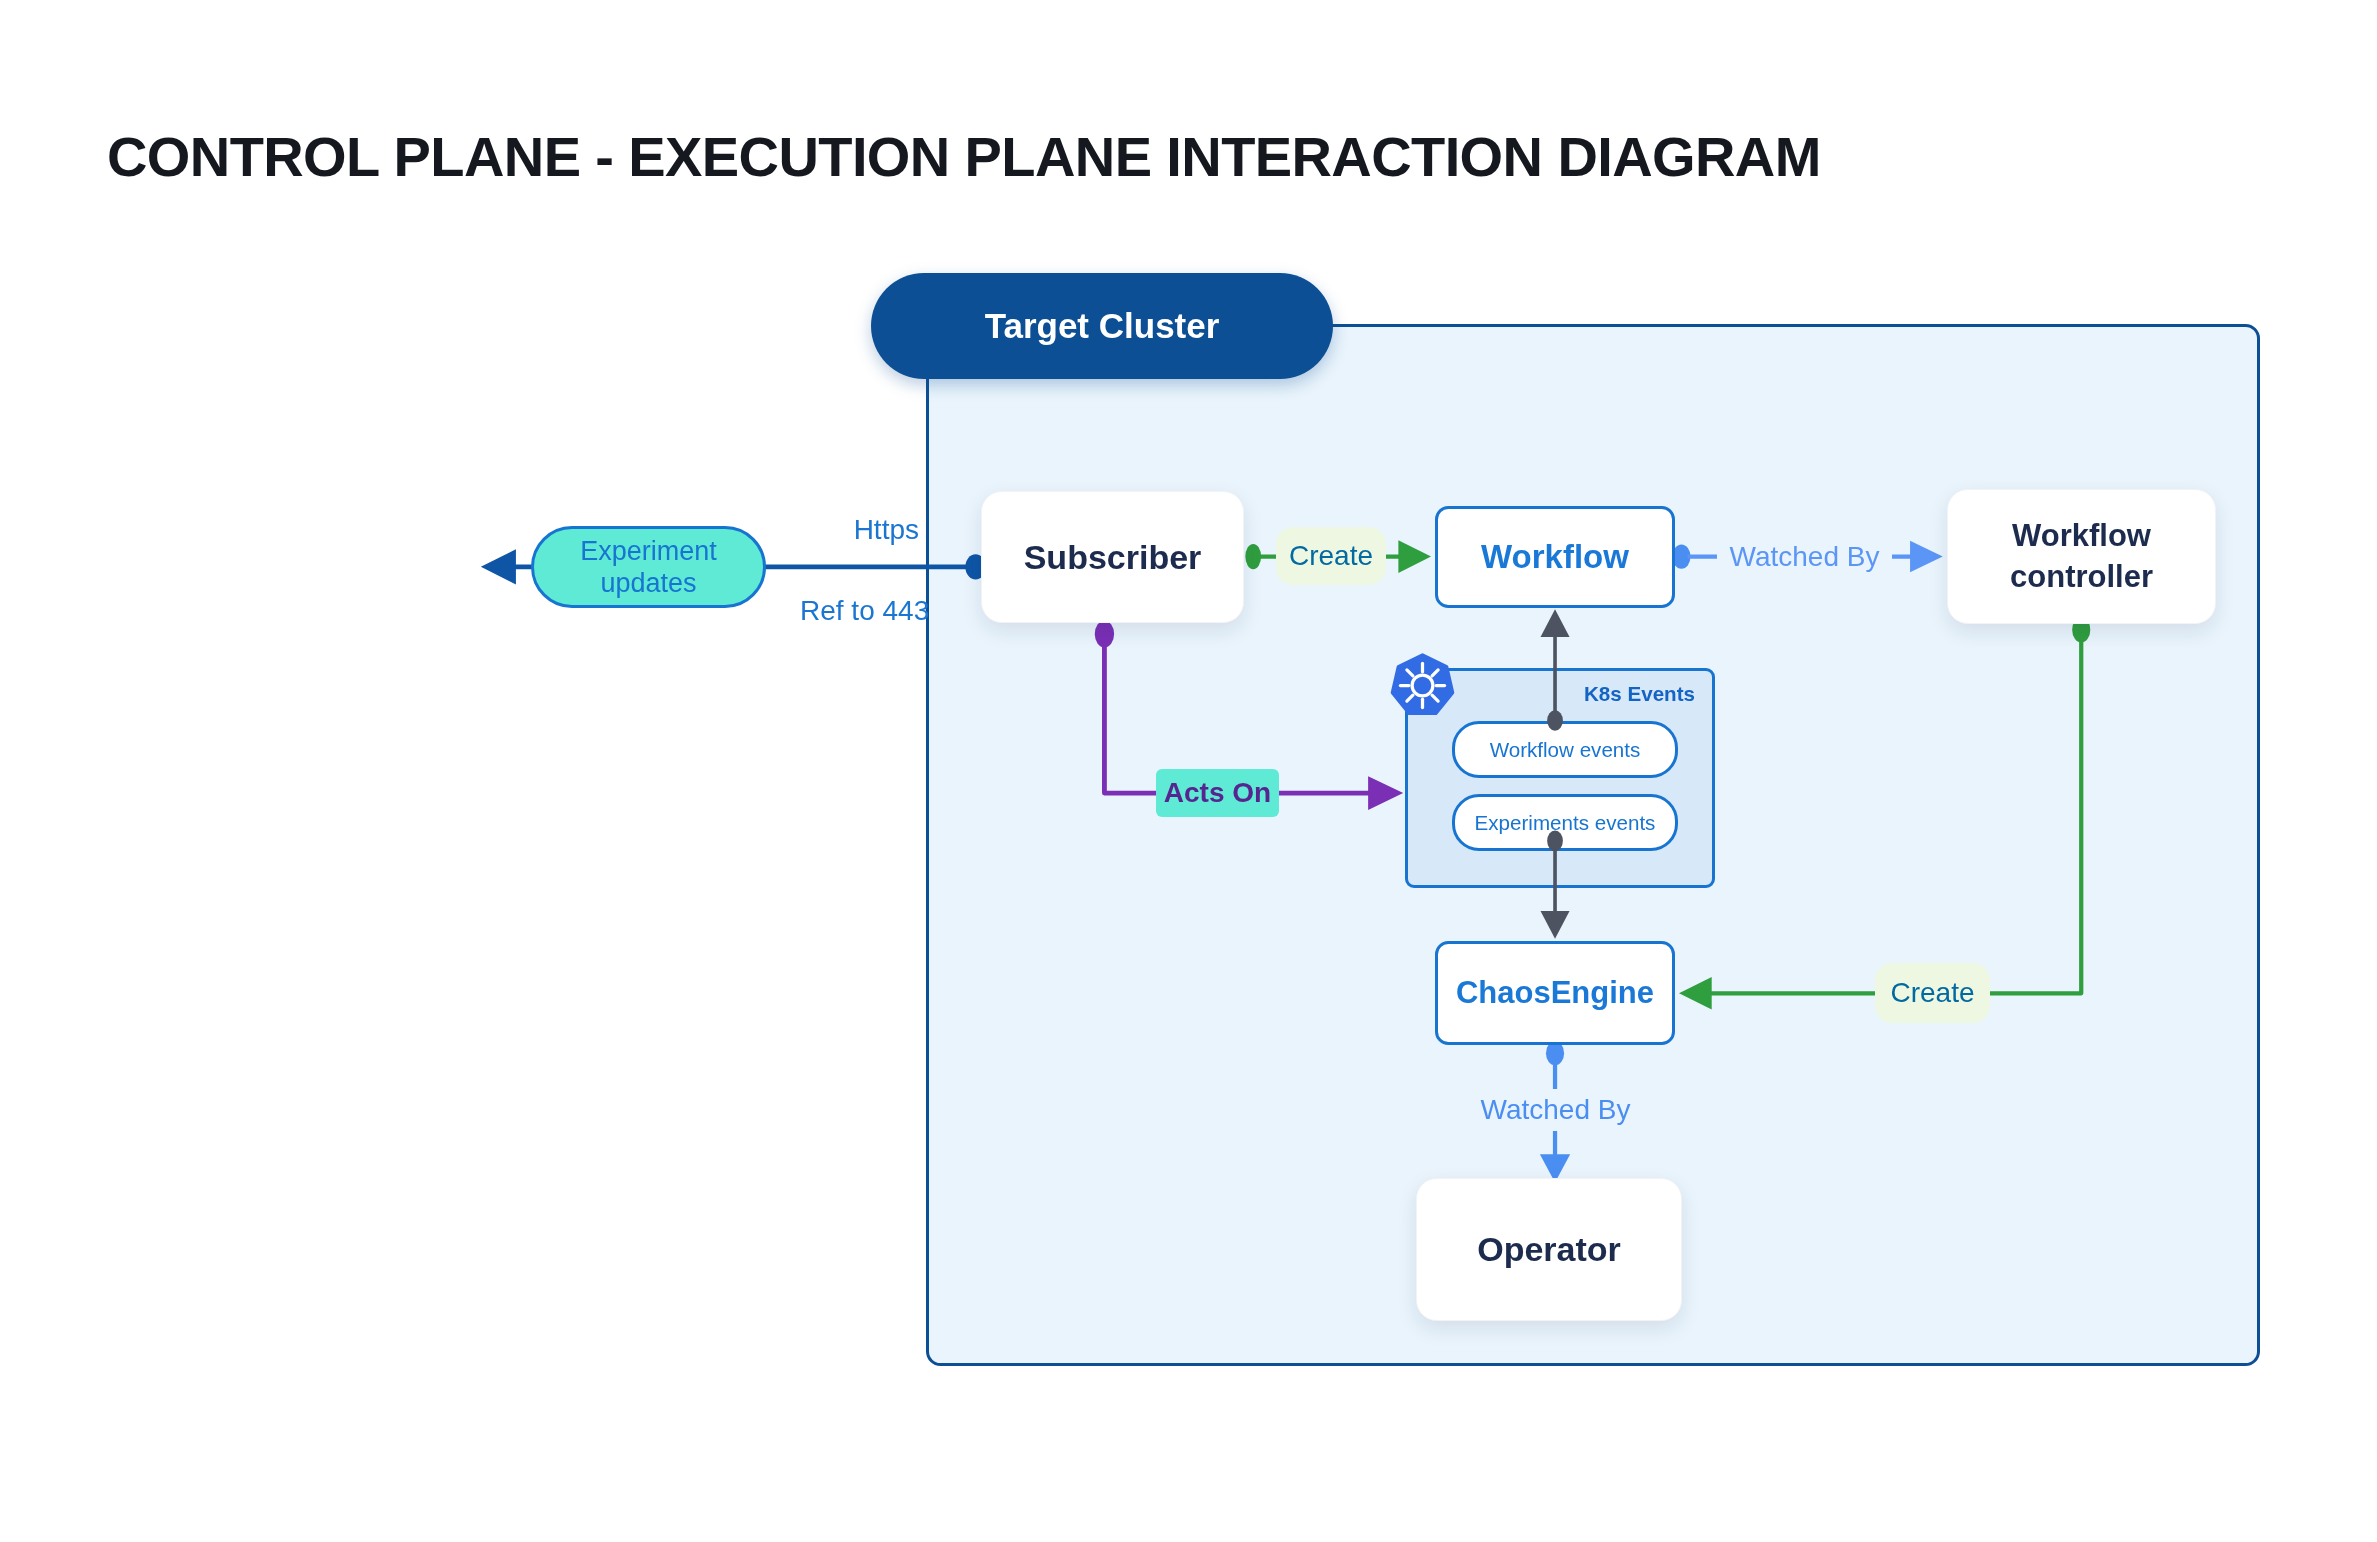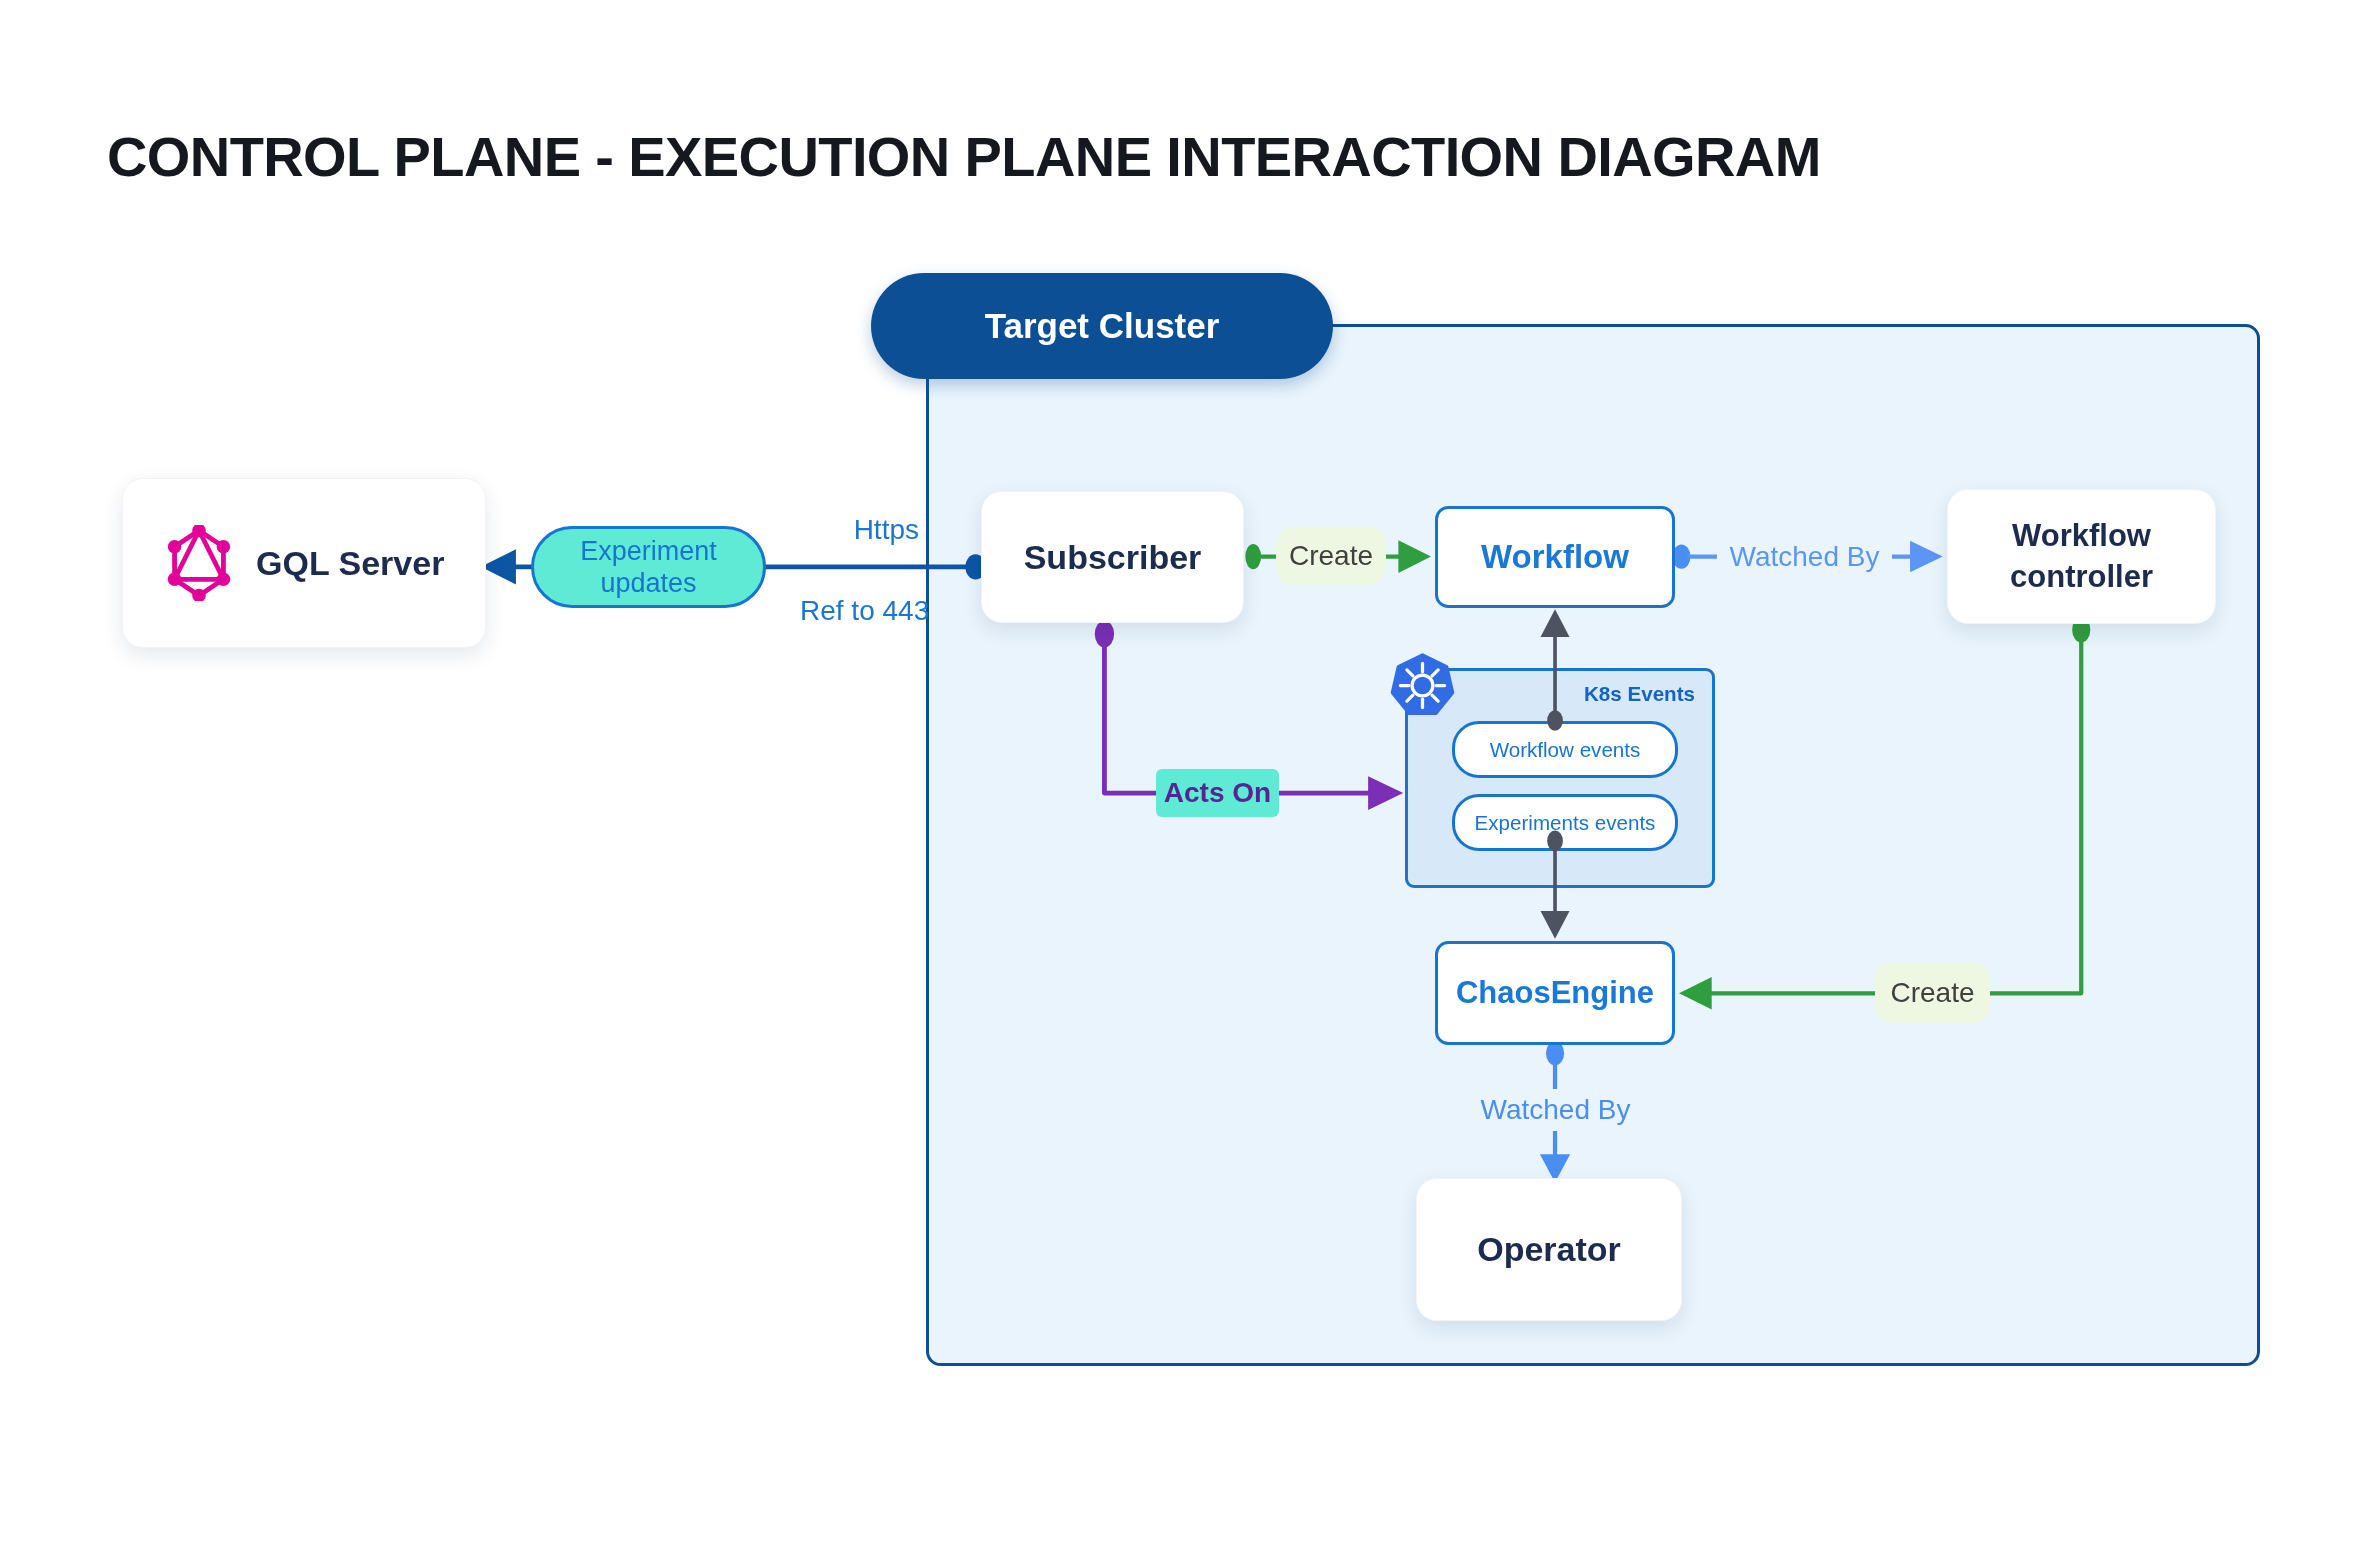--- a/index.html
+++ b/index.html
@@ -58,21 +58,21 @@
     font-size:20.6px;font-weight:700;color:#1464c4;
   }
   .k8s-pill{
     position:absolute;left:44px;width:220px;height:51px;
     background:#ffffff;border:3px solid #1775d1;border-radius:27px;
     color:#1775d1;font-size:20.6px;font-weight:500;
     display:flex;align-items:center;justify-content:center;
   }
 
   .edge-text{font-size:28px;font-weight:500;white-space:nowrap;}
-  .green-label{background:#eef7e2;color:#404040;border-radius:17px;}
+  .green-label{background:#eef7e2;color:#0369a1;border-radius:17px;}
   .purple-label{background:#5eead4;color:#56258f;border-radius:6px;font-weight:600;}
   .lightblue-label{background:#e9f4fc;color:#5b95f5;}
 </style>
 </head>
 <body>
 
 <div id="canvas">
 
   <div class="abs page-title" style="left:107px;top:124px;">CONTROL PLANE - EXECUTION PLANE INTERACTION DIAGRAM</div>
 
@@ -145,37 +145,20 @@
       <polygon points="2776,1642 2830,1615 2830,1669" fill="#2f9e3e"></polygon>
     </g>
 
     <g>
       <ellipse cx="2571" cy="1741" rx="15" ry="20" fill="#4b8ef2"></ellipse>
       <path d="M2571 1746 V1936" stroke="#4b8ef2" stroke-width="7" fill="none"></path>
       <polygon points="2571,1955 2546,1908 2596,1908" fill="#4b8ef2"></polygon>
     </g>
   </svg>
 
-  <div class="abs card" style="left:122px;top:478px;width:364px;height:170px;justify-content:flex-start;padding-left:42px;">
-    <span style="width:68px;height:76px;flex:0 0 auto;display:inline-block;">
-      <svg width="68" height="76" viewBox="0 0 100 112">
-        <polygon points="50,8 86,32 86,80 50,104 14,80 14,32" fill="none" stroke="#e10098" stroke-width="7"></polygon>
-        <polygon points="50,8 86,80 14,80" fill="none" stroke="#e10098" stroke-width="7"></polygon>
-        <g fill="#e10098">
-          <circle cx="50" cy="8" r="10"></circle>
-            <circle cx="86" cy="32" r="10"></circle>
-          <circle cx="86" cy="80" r="10"></circle>
-            <circle cx="50" cy="104" r="10"></circle>
-          <circle cx="14" cy="80" r="10"></circle>
-            <circle cx="14" cy="32" r="10"></circle>
-        </g>
-      </svg>
-    </span>
-    <span style="font-size:34px;margin-left:23px;">GQL Server</span>
-  </div>
 
   <div class="abs exp-updates" style="left:531px;top:526px;width:235px;height:82px;padding:0 18px;">Experiment updates</div>
 
   <div class="abs target-pill" style="left:871px;top:273px;width:462px;height:106px;">Target Cluster</div>
 
   <div class="abs card" style="left:981px;top:491px;width:263px;height:132px;font-size:34px;">Subscriber</div>
 
   <div class="abs card" style="left:1947px;top:489px;width:269px;height:135px;font-size:31px;line-height:1.3;padding:0 36px;">Workflow controller</div>
 
   <div class="abs blue-node" style="left:1435px;top:506px;width:240px;height:102px;font-size:33px;">Workflow</div>

